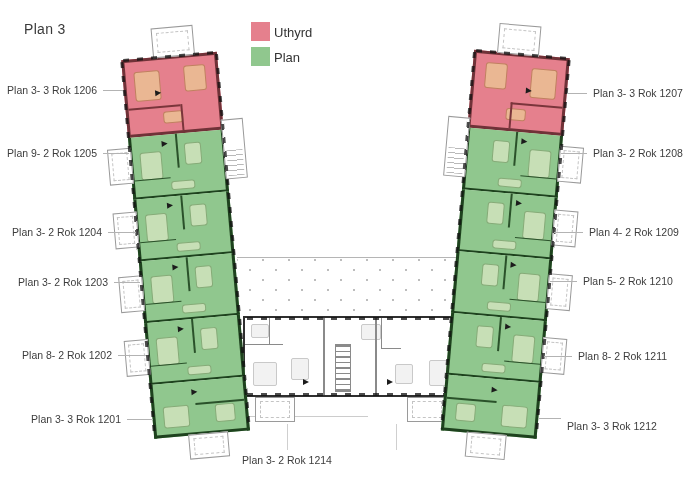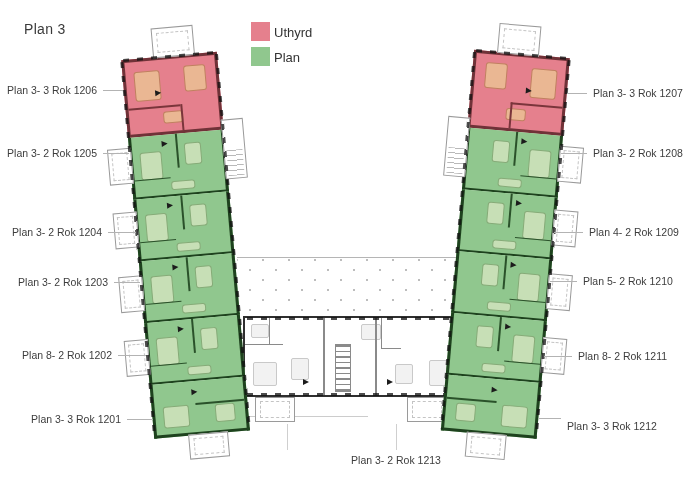--- a/index.html
+++ b/index.html
@@ -258,21 +258,21 @@
       </i>
     <i class="porch" style="left:26px;bottom:-24px">
         <i></i>
       </i>
     <i class="dash v" style="left:-1px"></i>
     <i class="dash v" style="right:-1px"></i>
     <i class="dash h" style="top:-1px"></i>
   </div>
 
   <div class="lbl r" style="right:599px;top:84px">Plan 3- 3 Rok 1206</div>
-  <div class="lbl r" style="right:599px;top:147px">Plan 3- 2 Rok 1205</div>
+  <div class="lbl r" style="right:599px;top:147px">Plan 9- 2 Rok 1205</div>
   <div class="lbl r" style="right:594px;top:226px">Plan 3- 2 Rok 1204</div>
   <div class="lbl r" style="right:588px;top:276px">Plan 3- 2 Rok 1203</div>
   <div class="lbl r" style="right:584px;top:349px">Plan 8- 2 Rok 1202</div>
   <div class="lbl r" style="right:575px;top:413px">Plan 3- 3 Rok 1201</div>
   <i class="lead" style="left:103px;top:90px;width:20px"></i>
   <i class="lead" style="left:103px;top:153px;width:26px"></i>
   <i class="lead" style="left:108px;top:232px;width:28px"></i>
   <i class="lead" style="left:114px;top:282px;width:26px"></i>
   <i class="lead" style="left:118px;top:355px;width:28px"></i>
   <i class="lead" style="left:127px;top:419px;width:26px"></i>
@@ -283,17 +283,17 @@
   <div class="lbl" style="left:583px;top:275px">Plan 5- 2 Rok 1210</div>
   <div class="lbl" style="left:578px;top:350px">Plan 8- 2 Rok 1211</div>
   <div class="lbl" style="left:567px;top:420px">Plan 3- 3 Rok 1212</div>
   <i class="lead" style="left:567px;top:93px;width:20px"></i>
   <i class="lead" style="left:561px;top:153px;width:26px"></i>
   <i class="lead" style="left:554px;top:232px;width:29px"></i>
   <i class="lead" style="left:550px;top:281px;width:27px"></i>
   <i class="lead" style="left:544px;top:356px;width:28px"></i>
   <i class="lead" style="left:539px;top:418px;width:22px"></i>
 
-  <div class="lbl c" style="left:335px;top:454px">Plan 3- 2 Rok 1213</div>
+  <div class="lbl c" style="left:226px;top:454px">Plan 3- 2 Rok 1214</div>
   <i class="vlead" style="left:287px;top:424px;height:26px"></i>
   <i class="vlead" style="left:396px;top:424px;height:26px"></i>
 
 </div>
 
 </body></html>

